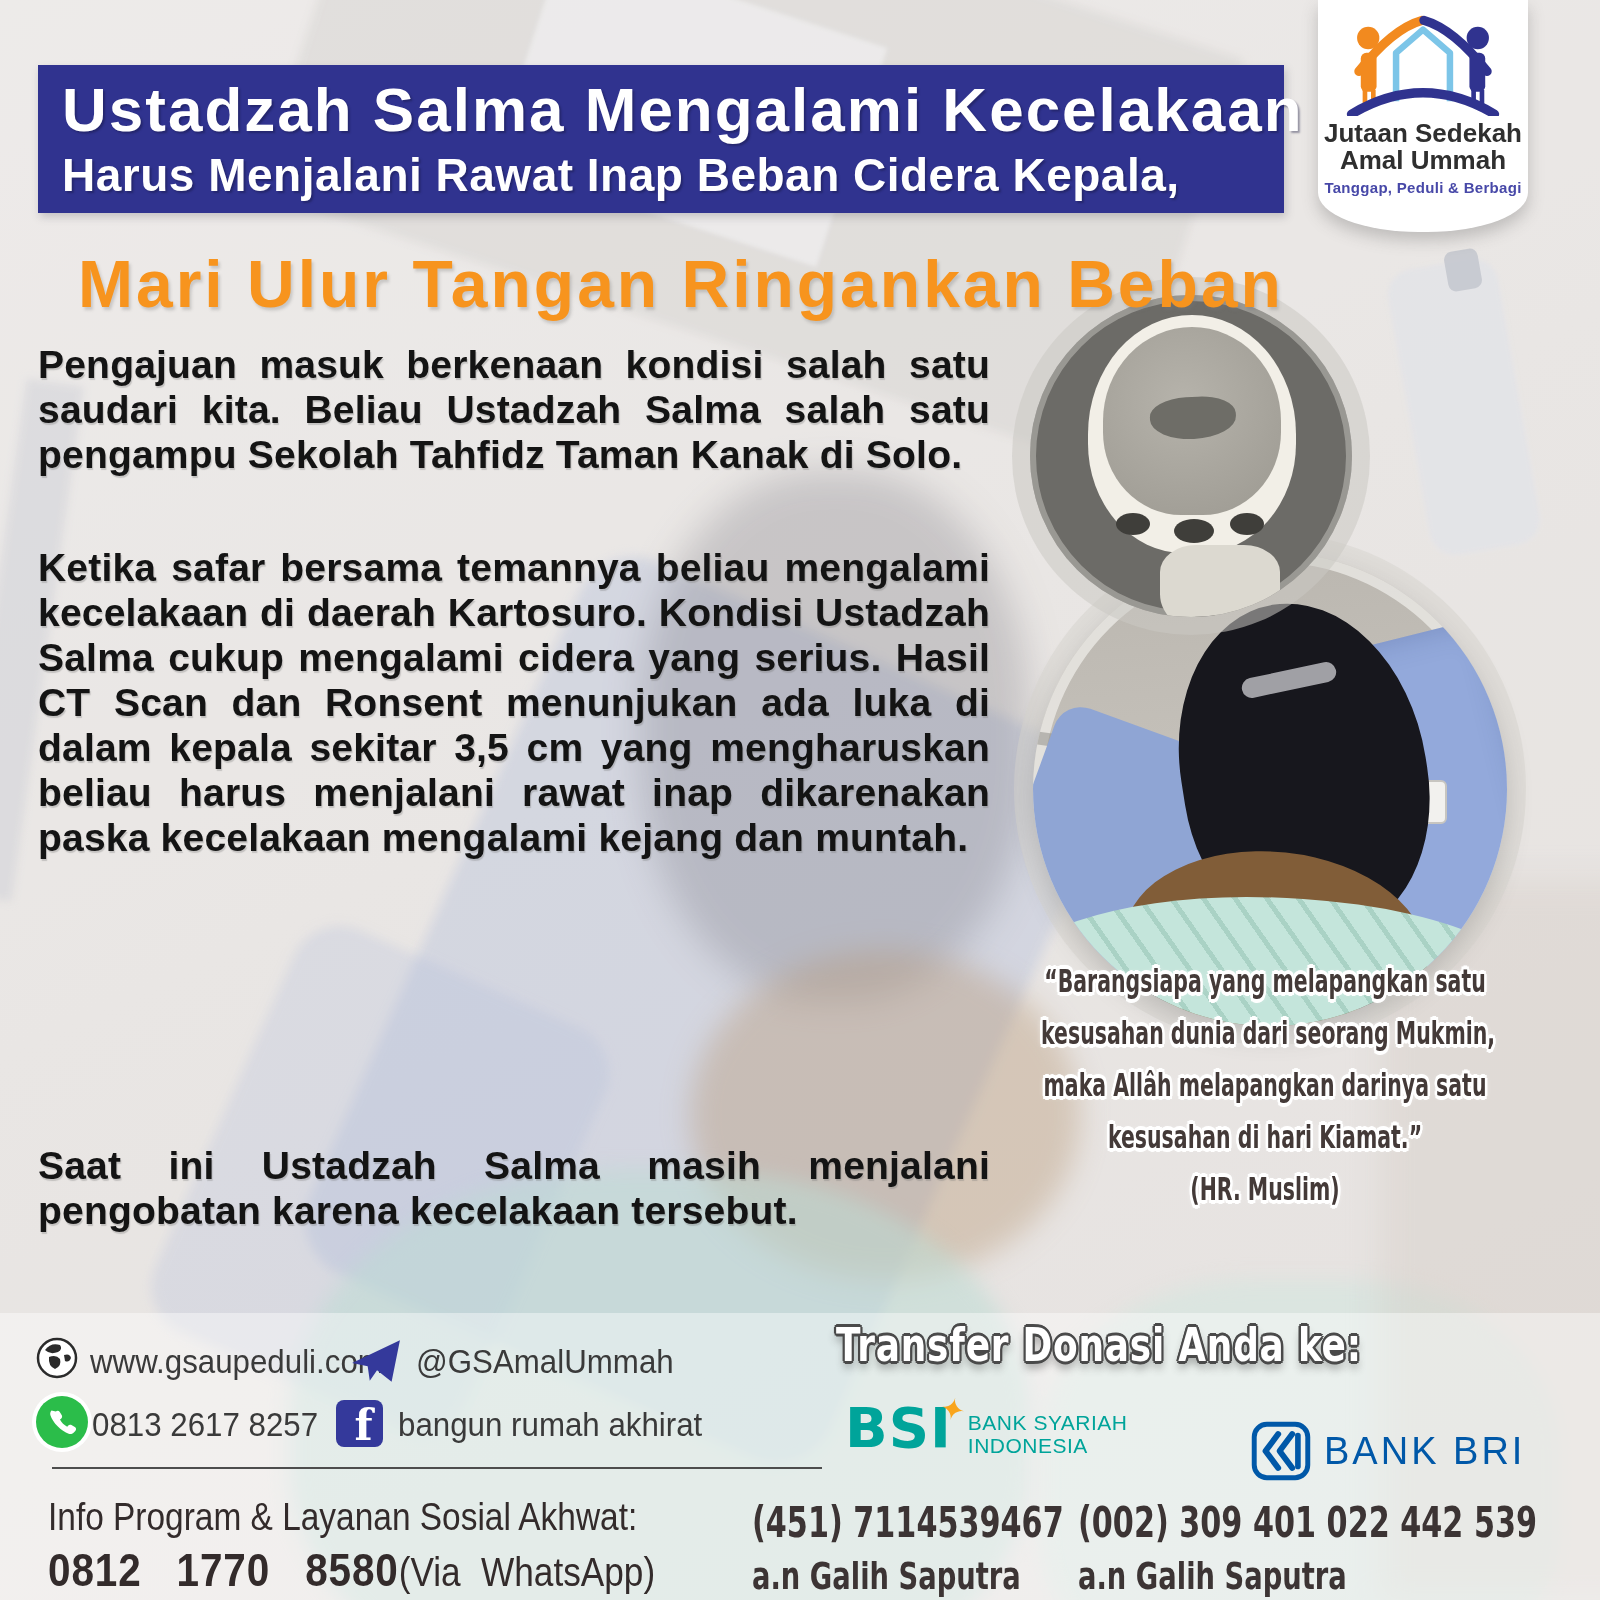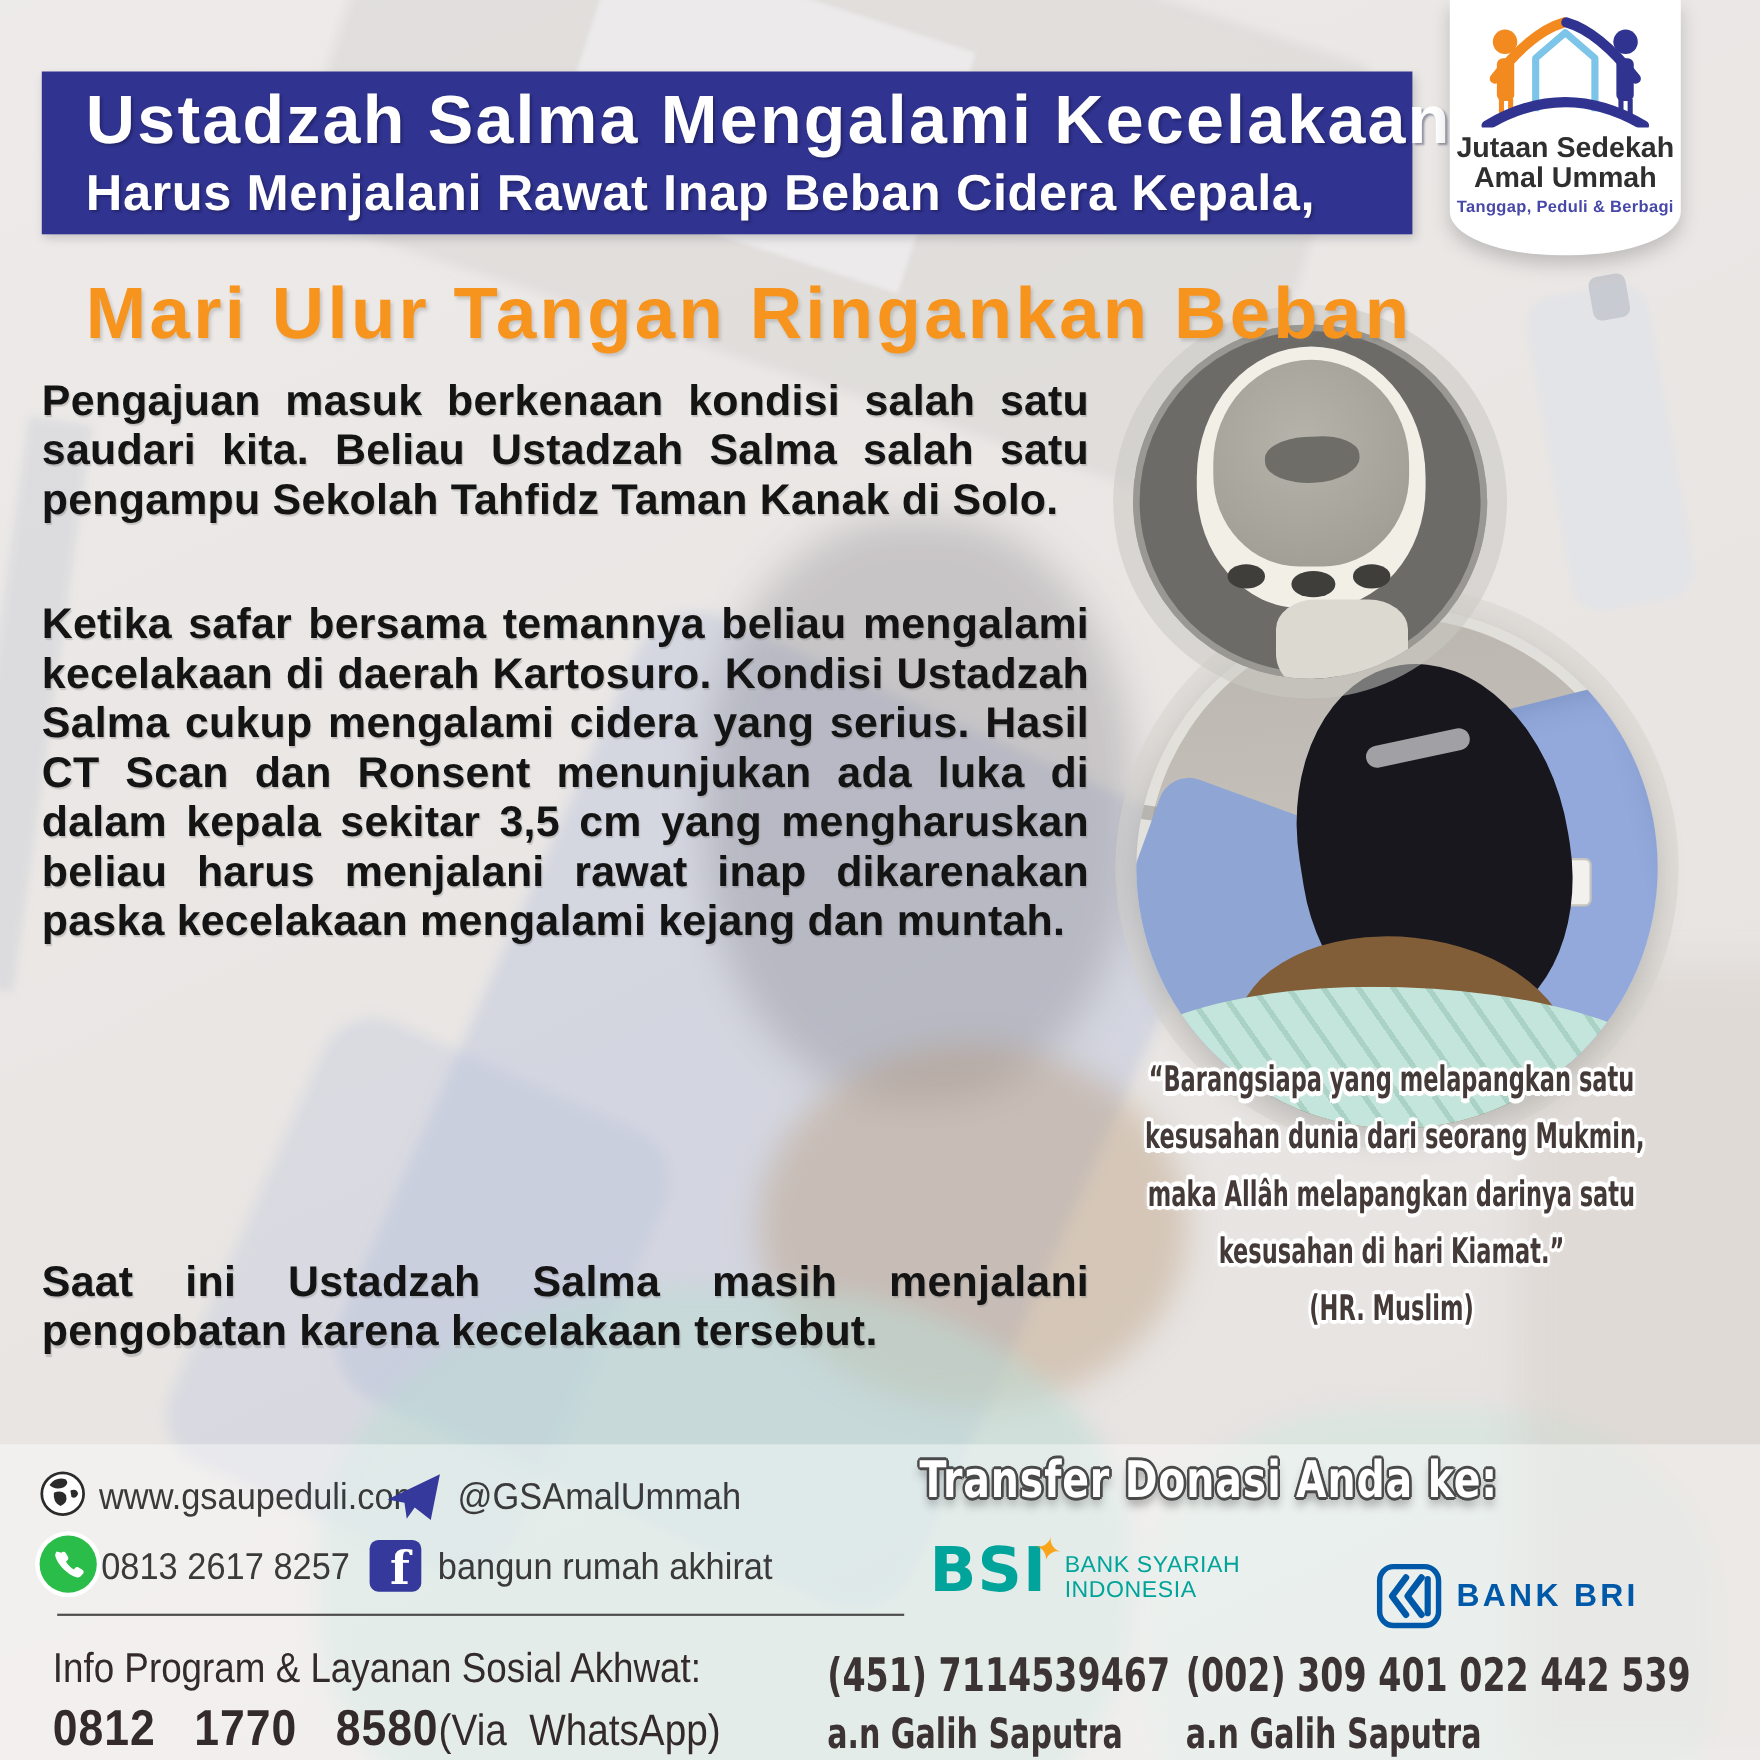--- a/index.html
+++ b/index.html
@@ -56,21 +56,21 @@
   .ct-brain{left:15px;top:12px;width:178px;height:188px;background:radial-gradient(circle at 45% 40%,#b6b3ab,#a19e96 80%);border-radius:50% 50% 44% 44%;}
   .ct-vent{left:62px;top:82px;width:86px;height:42px;background:#6e6d67;border-radius:60% 60% 70% 70%;transform:rotate(-3deg);}
   .ct-sin1{left:28px;top:198px;width:34px;height:22px;background:#3f3e3a;border-radius:50%;}
   .ct-sin2{left:86px;top:204px;width:40px;height:24px;background:#3f3e3a;border-radius:50%;}
   .ct-sin3{left:142px;top:198px;width:34px;height:22px;background:#3f3e3a;border-radius:50%;}
   .ct-spine{left:130px;top:250px;width:120px;height:90px;background:#dcd9d0;border-radius:30% 30% 45% 45%;z-index:3;}
   .ct-spine2{left:162px;top:268px;width:26px;height:60px;background:#6c6b67;border-radius:40%;}
 
   
   .banner{left:38px;top:65px;width:1246px;height:148px;background:#30338f;color:#fff;z-index:5;
-    padding:8px 0 0 40px;box-sizing:border-box;box-shadow:2px 4px 8px rgba(80,80,90,0.25);}
+    padding:8px 0 0 24px;box-sizing:border-box;box-shadow:2px 4px 8px rgba(80,80,90,0.25);}
   .banner .l1{font-size:62px;font-weight:bold;letter-spacing:2px;line-height:74px;white-space:nowrap;text-shadow:2px 2px 2px rgba(20,20,60,0.4);}
   .banner .l2{font-size:46px;font-weight:bold;letter-spacing:0.5px;line-height:56px;white-space:nowrap;text-shadow:2px 2px 2px rgba(20,20,60,0.4);}
   .headline{left:38px;top:246px;width:1260px;color:#f7941e;font-size:66px;font-weight:bold;letter-spacing:3px;z-index:5;white-space:nowrap;
     text-shadow:2px 3px 3px rgba(120,120,120,0.3);margin-left:40px;}
 
   
   .logo-badge{left:1318px;top:0;width:210px;height:232px;background:#fff;z-index:6;text-align:center;
     border-radius:0 0 48% 48% / 0 0 17% 17%;box-shadow:0 8px 16px rgba(80,80,80,0.28);padding-top:12px;box-sizing:border-box;}
   .logo-name{font-size:26px;font-weight:bold;color:#2f2f2f;line-height:27px;letter-spacing:0;}
   .logo-tag{font-size:15px;font-weight:bold;color:#4748a8;margin-top:5px;letter-spacing:0.3px;}
@@ -106,21 +106,21 @@
 
   
   .transfer-h{left:770px;top:1318px;width:600px;text-align:center;z-index:6;font-family:"DejaVu Sans",sans-serif;
     font-weight:bold;font-size:46px;letter-spacing:1px;color:#fff;transform:scaleX(0.78);transform-origin:50% 0;white-space:nowrap;
     text-shadow:-3px 0 0 #4a4a4a,3px 0 0 #4a4a4a,0 -3px 0 #4a4a4a,0 3px 0 #4a4a4a,-2px -2px 0 #4a4a4a,2px -2px 0 #4a4a4a,-2px 2px 0 #4a4a4a,2px 2px 0 #4a4a4a,0 7px 10px rgba(60,60,60,0.45);}
   .bsi{left:845px;top:1398px;display:flex;z-index:6;}
   .bsi-abbr{position:relative;font-family:"DejaVu Sans",sans-serif;font-size:56px;font-weight:bold;color:#00a49a;line-height:60px;letter-spacing:1px;}
   .bsi-star{position:absolute;top:-18px;right:-14px;color:#f9a51c;font-size:30px;transform:rotate(12deg);}
   .bsi-name{margin:13px 0 0 16px;font-size:21px;color:#00a49a;line-height:23px;letter-spacing:0.5px;}
   .bri{left:1250px;top:1420px;display:flex;align-items:center;z-index:6;}
-  .bri-label{margin-left:12px;font-size:29px;font-weight:bold;color:#0058a8;letter-spacing:3px;white-space:nowrap;}
+  .bri-label{margin-left:12px;font-size:38px;font-weight:normal;color:#0058a8;letter-spacing:3px;white-space:nowrap;}
   .acct{z-index:6;}
   .acct-left{left:752px;top:1500px;}
   .acct-right{left:1078px;top:1500px;}
   .acct-num{font-family:"DejaVu Sans",sans-serif;font-weight:bold;font-size:42px;color:#3c3434;line-height:46px;
     transform:scaleX(0.72);transform-origin:left top;white-space:nowrap;}
   .acct-holder{font-family:"DejaVu Sans",sans-serif;font-weight:bold;font-size:38px;color:#3c3434;margin-top:8px;
     transform:scaleX(0.72);transform-origin:left top;white-space:nowrap;}
 </style>
 </head>
 <body>

